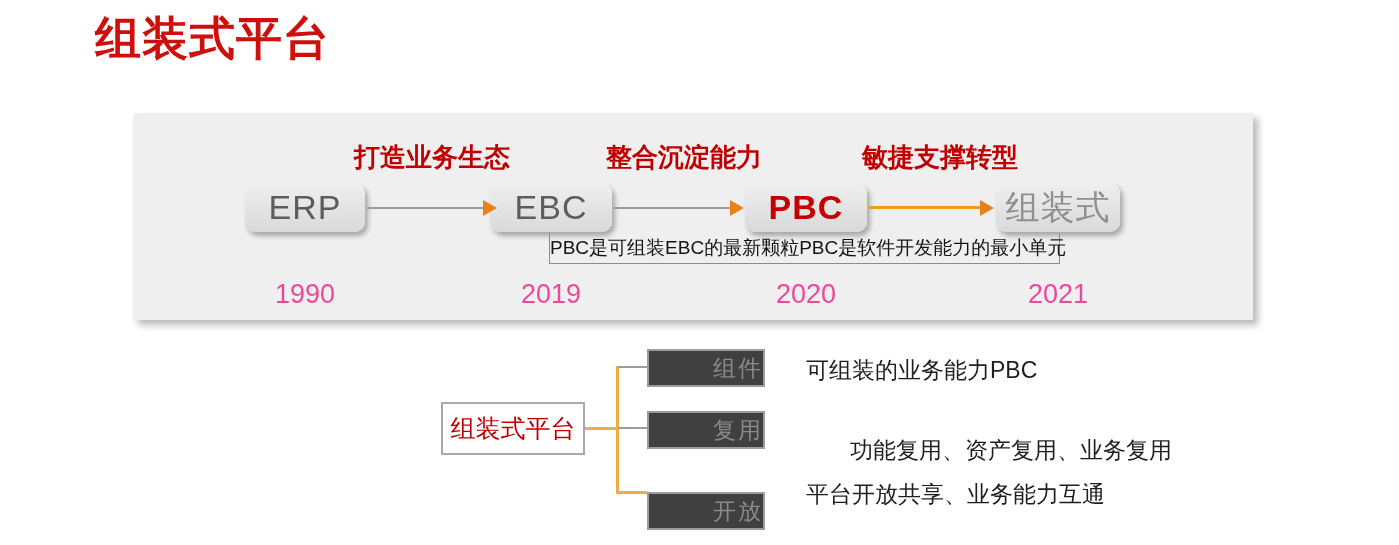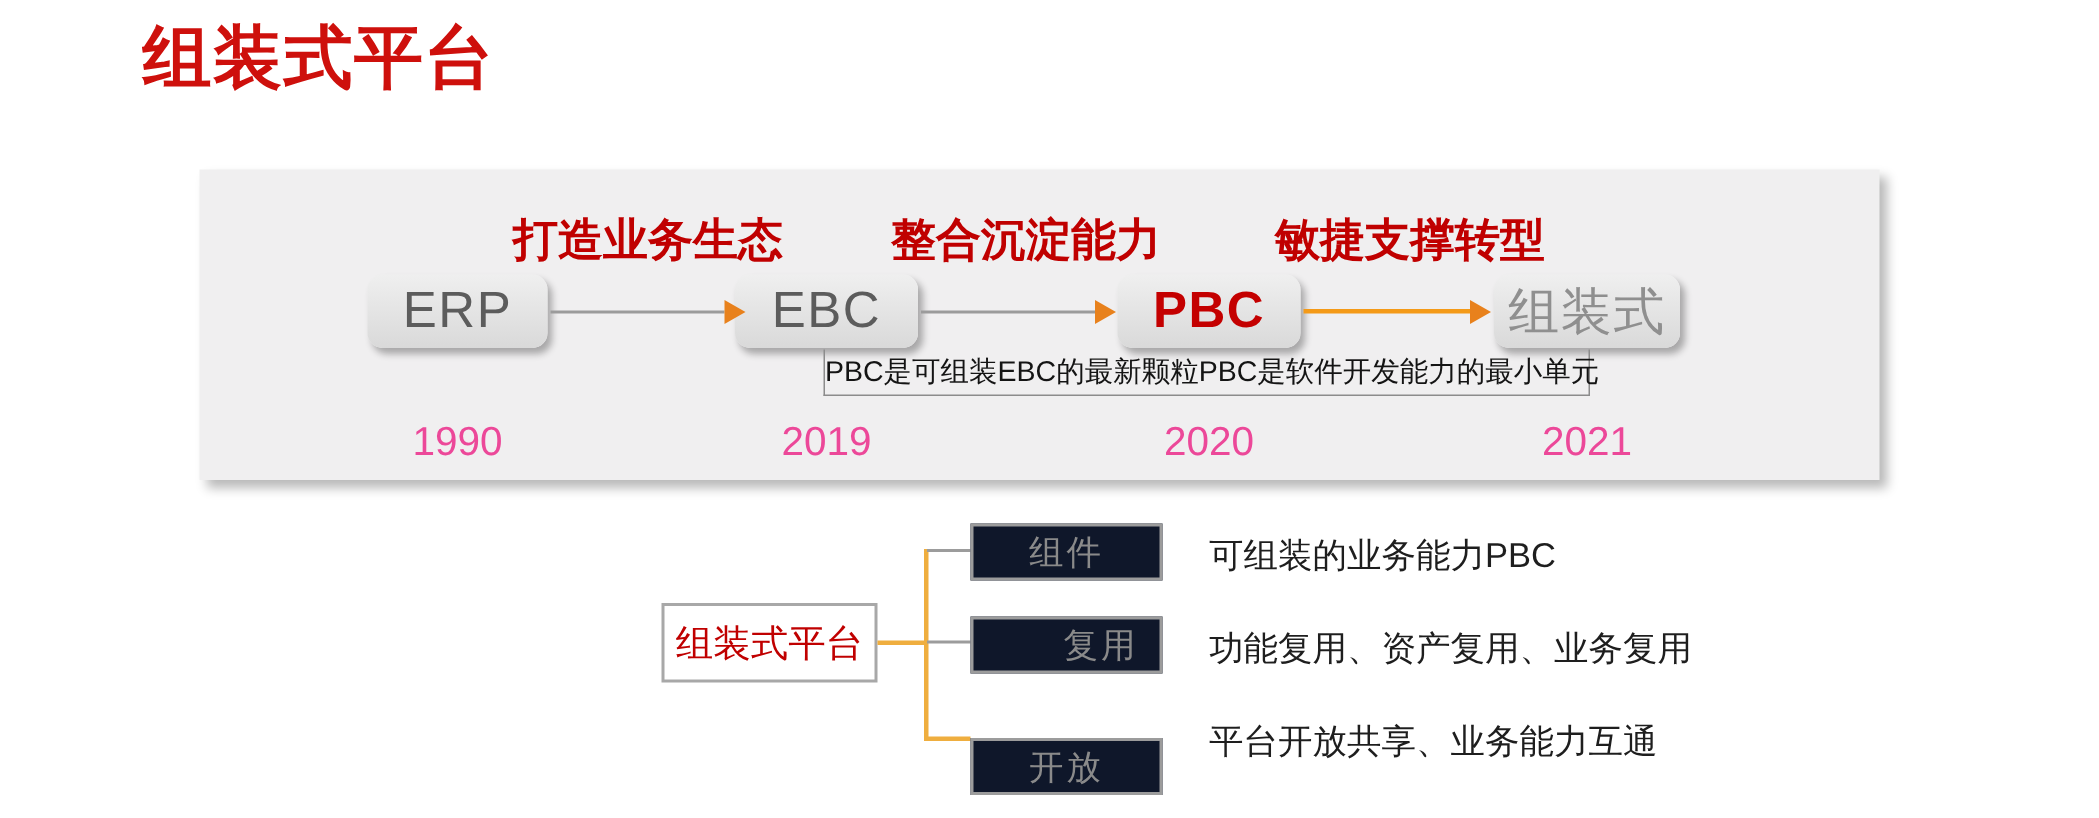--- a/index.html
+++ b/index.html
@@ -16,21 +16,21 @@
   }
 
   
   .panel{
     left:133px;top:113px;width:1120px;height:207px;background:#f0eff0;
     box-shadow:5px 5px 7px rgba(0,0,0,0.28);
   }
 
   
   .phase{
-    top:140px;width:240px;text-align:center;font-size:30px;color:#c00000;
+    top:140px;width:240px;text-align:center;font-size:26px;color:#c00000;
     font-weight:bold;
   }
   .phase.p1{left:312px;}
   .phase.p2{left:564px;}
   .phase.p3{left:820px;}
 
   
   .node{
     top:183px;height:49px;border-radius:10px;
     background:linear-gradient(180deg,#efefef 0%,#e2e2e2 60%,#d9d9d9 100%);
@@ -76,22 +76,22 @@
 
   
   .root-box{
     left:441px;top:402px;width:144px;height:53px;background:#ffffff;
     border:2px solid #a8a8a8;display:flex;align-items:center;justify-content:center;
     font-size:25px;color:#c00000;box-sizing:border-box;
   }
   .conn{background:#efae3f;}
   .conn.gray{background:#9c9c9c;}
   .child-box{
-    left:647px;width:128px;height:38px;background:#0f172a;
-    border:2px solid #9c9c9c;display:flex;align-items:center;justify-content:center;
+    left:647px;width:118px;height:38px;background:#404040;
+    border:2px solid #9c9c9c;display:flex;align-items:center;justify-content:flex-end;
     font-size:23px;color:#8a8a8a;box-sizing:border-box;letter-spacing:2px;
   }
   .desc{
     left:806px;font-size:23px;color:#1e1e1e;white-space:nowrap;
   }
 </style>
 </head>
 <body>
 
 <div class="abs page-title">组装式平台</div>
@@ -149,14 +149,14 @@
     <span>组件</span>
   </div>
 <div class="abs child-box" style="top:411px;padding-left:46px;">
     <span>复用</span>
   </div>
 <div class="abs child-box" style="top:492px;">
     <span>开放</span>
   </div>
 
 <div class="abs desc" style="top:355px;">可组装的业务能力PBC</div>
-<div class="abs desc" style="top:417px;">功能复用、资产复用、业务复用</div>
+<div class="abs desc" style="top:435px;margin-left:44px;">功能复用、资产复用、业务复用</div>
 <div class="abs desc" style="top:479px;">平台开放共享、业务能力互通</div>
 
 </body></html>

